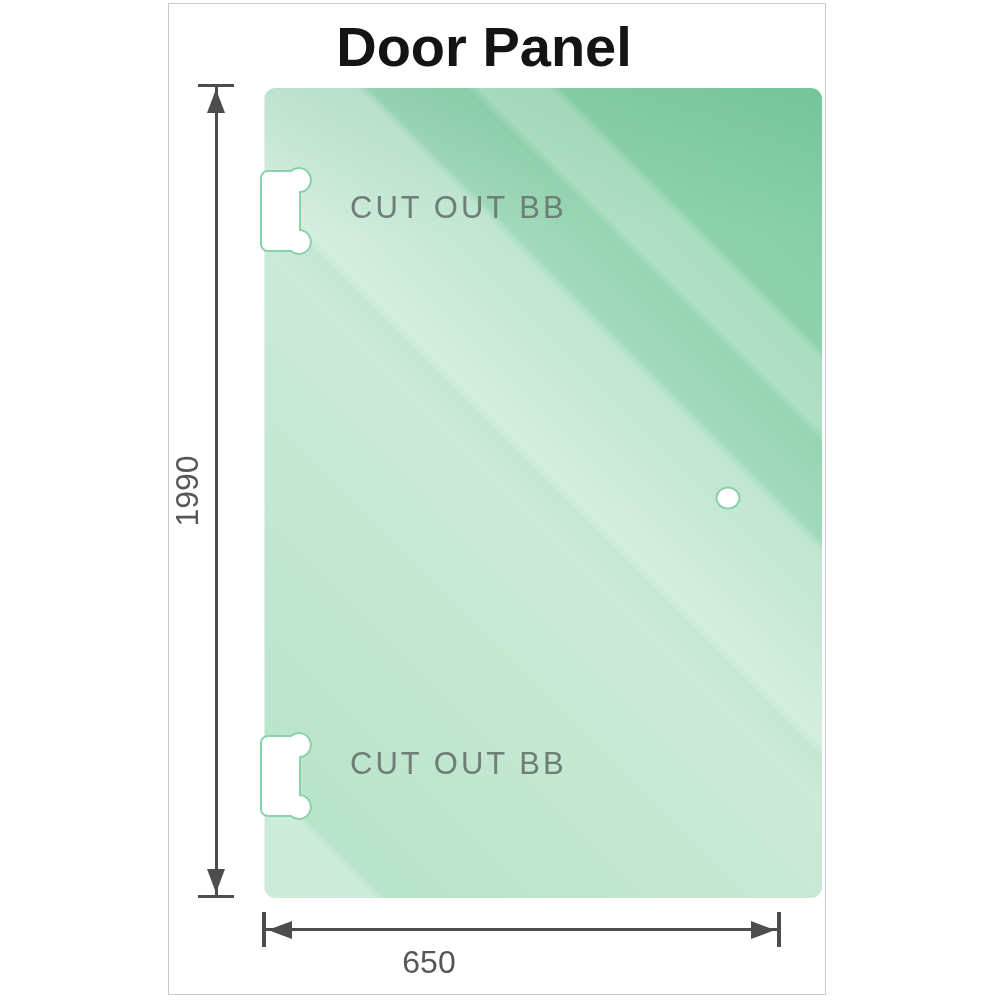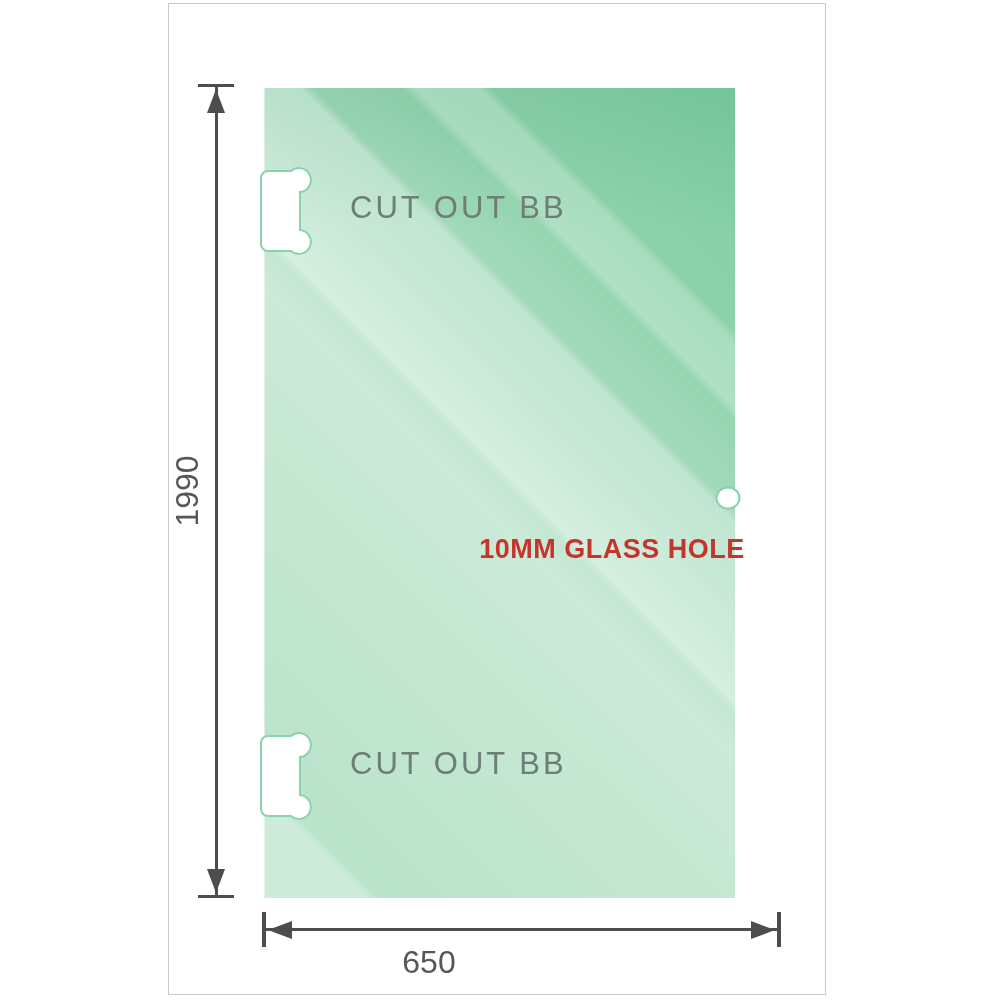--- a/index.html
+++ b/index.html
@@ -36,35 +36,36 @@
     line-height: 1.1;
     font-weight: 700;
     color: #141414;
     letter-spacing: 0px;
   }
   
   .panel {
     position: absolute;
     left: 95px;
     top: 84px;
-    width: 471px;
+    width: 558px;
     height: 810px;
     background:
       linear-gradient(45deg,
         rgba(255,255,255,0.30) 0%, rgba(255,255,255,0.30) 8%,
         rgba(255,255,255,0) 9%, rgba(255,255,255,0) 51%,
         rgba(255,255,255,0.32) 52%, rgba(255,255,255,0.32) 66%,
         rgba(255,255,255,0) 67%, rgba(255,255,255,0) 74%,
         rgba(255,255,255,0.25) 75%, rgba(255,255,255,0.25) 80%,
         rgba(255,255,255,0) 81%),
       linear-gradient(180deg, rgba(30,130,85,0.10) 0%, rgba(30,130,85,0) 18%),
       linear-gradient(45deg,
         #b5e2c8 0%, #c3e7d1 30%, #cbead7 48%,
         #a9dcc0 62%, #90d3ad 78%, #7ecca2 100%);
     box-shadow: inset 1px 0 0 rgba(255,255,255,0.45);
+    border-radius: 11px;
   }
   .cutout {
     position: absolute;
     left: -5px;
     width: 54px;
     height: 88px;
   }
   .cutout-top { top: 79px; }
   .cutout-bottom { top: 644px; }
   .cutout-label {
@@ -131,38 +132,38 @@
     transform: translate(-50%,-50%);
     margin-top: 8px;
   }
 </style>
 </head>
 <body>
 
 <div class="canvas">
   <div class="frame">
 
+    <div class="title">Door Panel</div>
 
     <div class="panel">
 
       <svg class="cutout cutout-top" viewBox="0 0 54 88" xmlns="http://www.w3.org/2000/svg">
         <path d="M 9,4 L 32,4 A 12 12 0 1 1 41,25 L 41,63 A 12 12 0 1 1 32,84 L 9,84 A 7 7 0 0 1 2,77 L 2,11 A 7 7 0 0 1 9,4 Z" fill="#ffffff" stroke="#8ad2ab" stroke-width="2"></path>
       </svg>
 
       <svg class="cutout cutout-bottom" viewBox="0 0 54 88" xmlns="http://www.w3.org/2000/svg">
         <path d="M 9,4 L 32,4 A 12 12 0 1 1 41,25 L 41,63 A 12 12 0 1 1 32,84 L 9,84 A 7 7 0 0 1 2,77 L 2,11 A 7 7 0 0 1 9,4 Z" fill="#ffffff" stroke="#8ad2ab" stroke-width="2"></path>
       </svg>
 
       <div class="cutout-label cutout-label-top">CUT OUT BB</div>
 
       <div class="cutout-label cutout-label-bottom">CUT OUT BB</div>
 
       <div class="glass-hole"></div>
 
-      <div class="glass-hole-label">10MM GLASS HOLE</div>
     </div>
 
     <div>
       <div class="dim vcap-t"></div>
       <div class="dim vline"></div>
       <div class="tri tri-up"></div>
       <div class="tri tri-down"></div>
       <div class="dim vcap-b"></div>
       <div class="dim-label dim-label-height">1990</div>
     </div>

